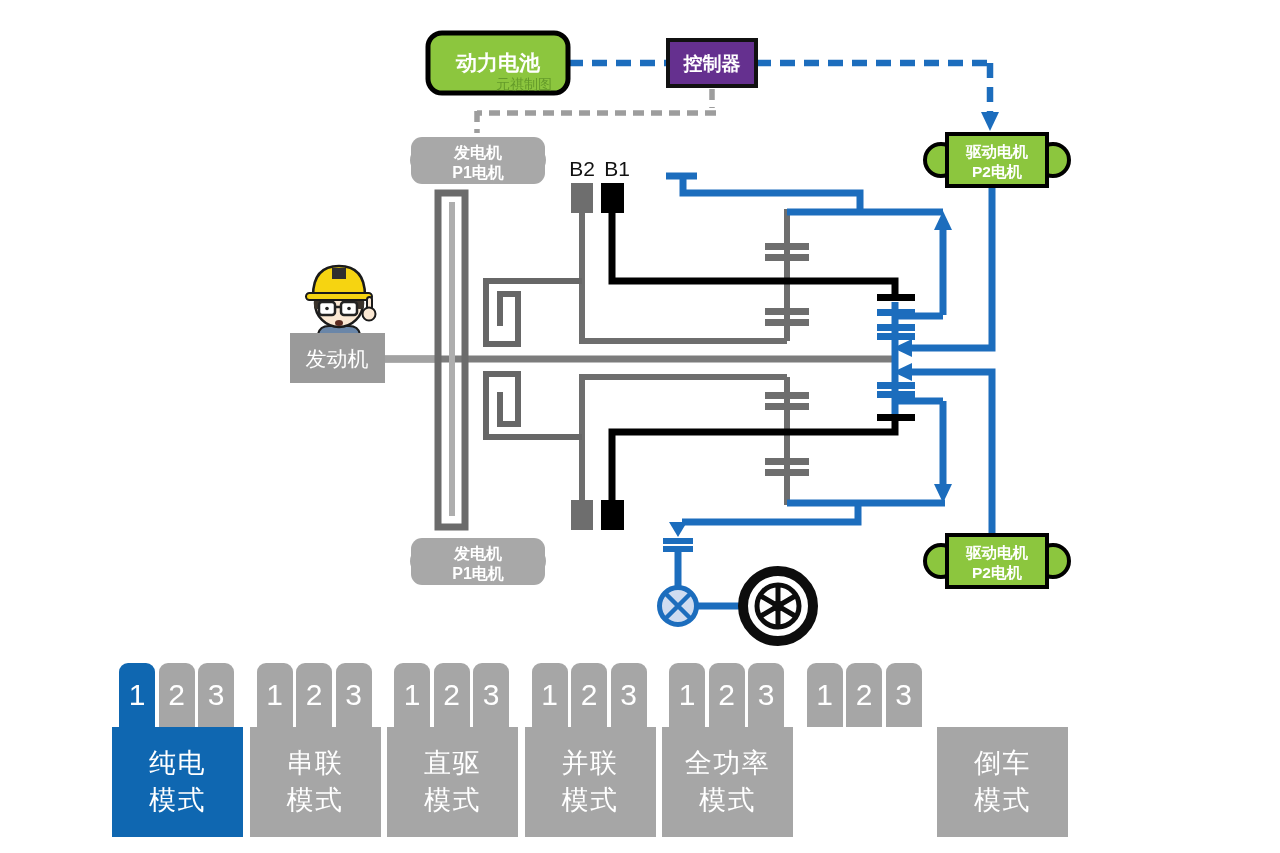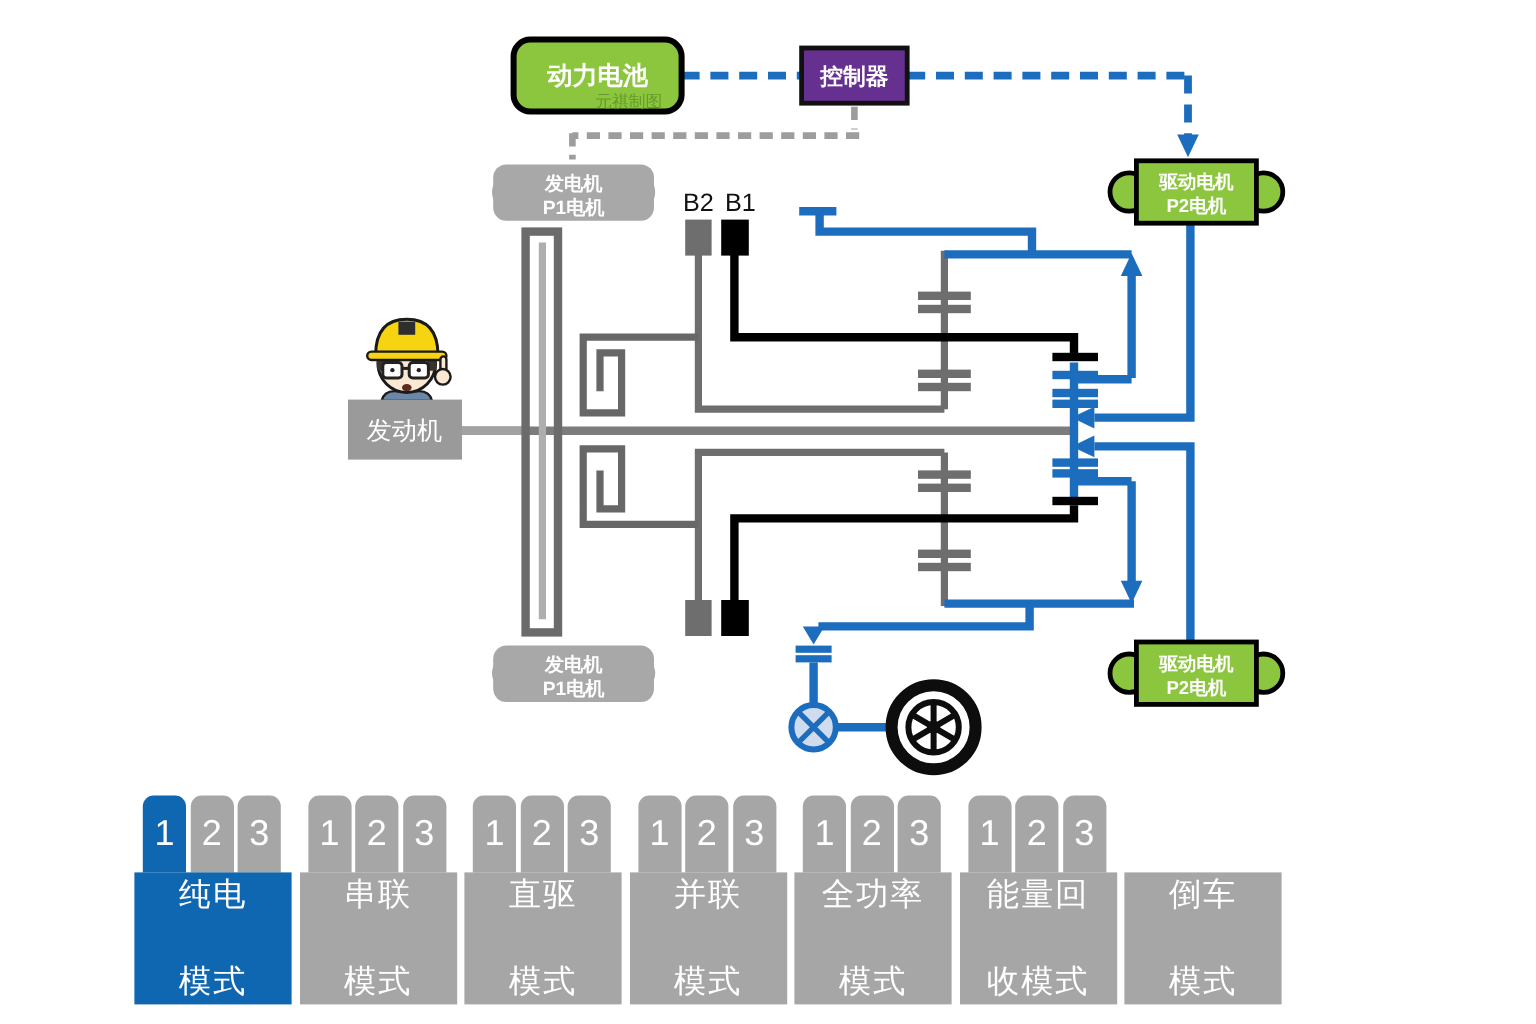--- a/index.html
+++ b/index.html
@@ -16,21 +16,21 @@
   .tabs{display:flex;gap:3.5px;padding-left:7px;height:64px;}
   .tabs.spacer{visibility:hidden;}
   .tab{
     width:36px;height:64px;background:#a6a6a6;border-radius:9px 9px 0 0;
     color:#fff;font-size:30px;display:flex;align-items:center;justify-content:center;
     cursor:pointer;user-select:none;
   }
   .tab.active{background:#0f67b1;}
   .mode-btn{
     height:110px;background:#a6a6a6;color:#fff;display:flex;flex-direction:column;
-    align-items:center;justify-content:space-between;font-size:27px;line-height:37px;
+    align-items:center;justify-content:center;font-size:27px;line-height:37px;
     letter-spacing:1.5px;cursor:pointer;user-select:none;
   }
   .mode-btn.active{background:#0f67b1;}
 </style>
 </head>
 <body>
 
 <svg id="stage" viewBox="0 0 1280 660">
 
   <g stroke="#9d9d9d" stroke-width="5.5" fill="none" stroke-dasharray="11 7">
@@ -262,24 +262,20 @@
       <span>模式</span>
     </div>
   </div>
 
   <div class="mode-group">
     <div class="tabs">
       <div class="tab">1</div>
       <div class="tab">2</div>
       <div class="tab">3</div>
     </div>
-    <div class="mode-btn">
-      <span>能量回</span>
-      <span>收模式</span>
-    </div>
   </div>
 
 
   <div class="mode-group">
     <div class="tabs spacer"></div>
     <div class="mode-btn">
       <span>倒车</span>
       <span>模式</span>
     </div>
   </div>

